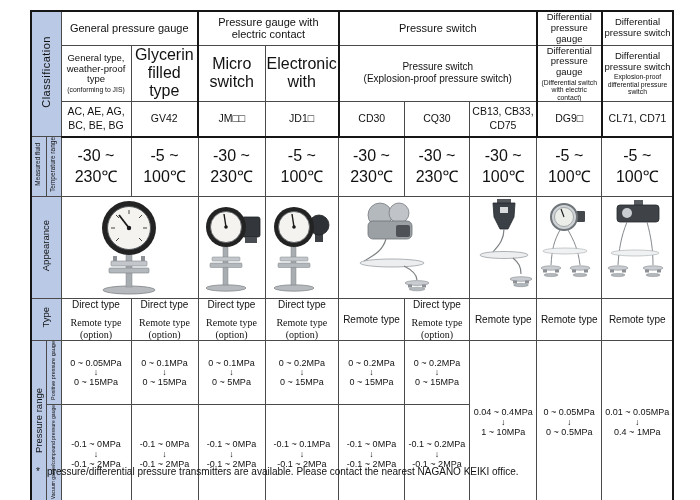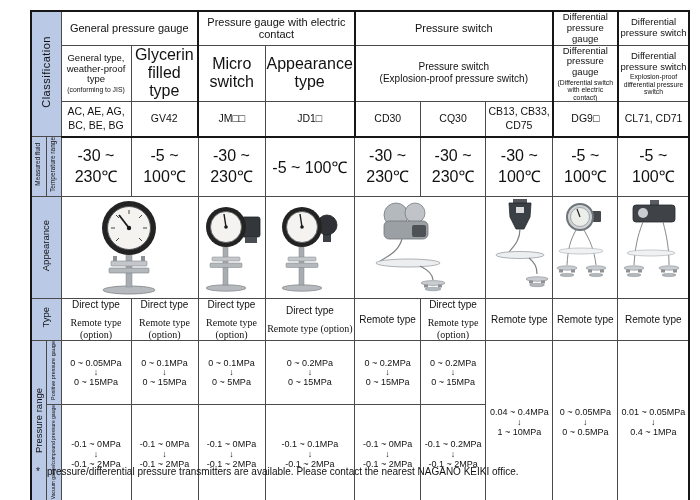--- a/index.html
+++ b/index.html
@@ -72,21 +72,21 @@
       <div class="sub-main">General type, weather-proof type</div>
       <div class="sub-small">(conforming to JIS)</div>
     </td>
     <td>
             <div class="sub-one">Glycerin filled type</div>
           </td>
     <td class="gl">
             <div class="sub-one">Micro switch</div>
           </td>
     <td>
-            <div class="sub-one">Appearance type</div>
+            <div class="sub-one">Electronic with</div>
           </td>
     <td class="gl" colspan="3">
       <div class="sub-two">Pressure switch</div>
       <div class="sub-two">(Explosion-proof pressure switch)</div>
     </td>
     <td class="gl">
       <div class="sub-main">Differential pressure gauge</div>
       <div class="sub-small">(Differential switch with electric contact)</div>
     </td>
     <td class="gl">

